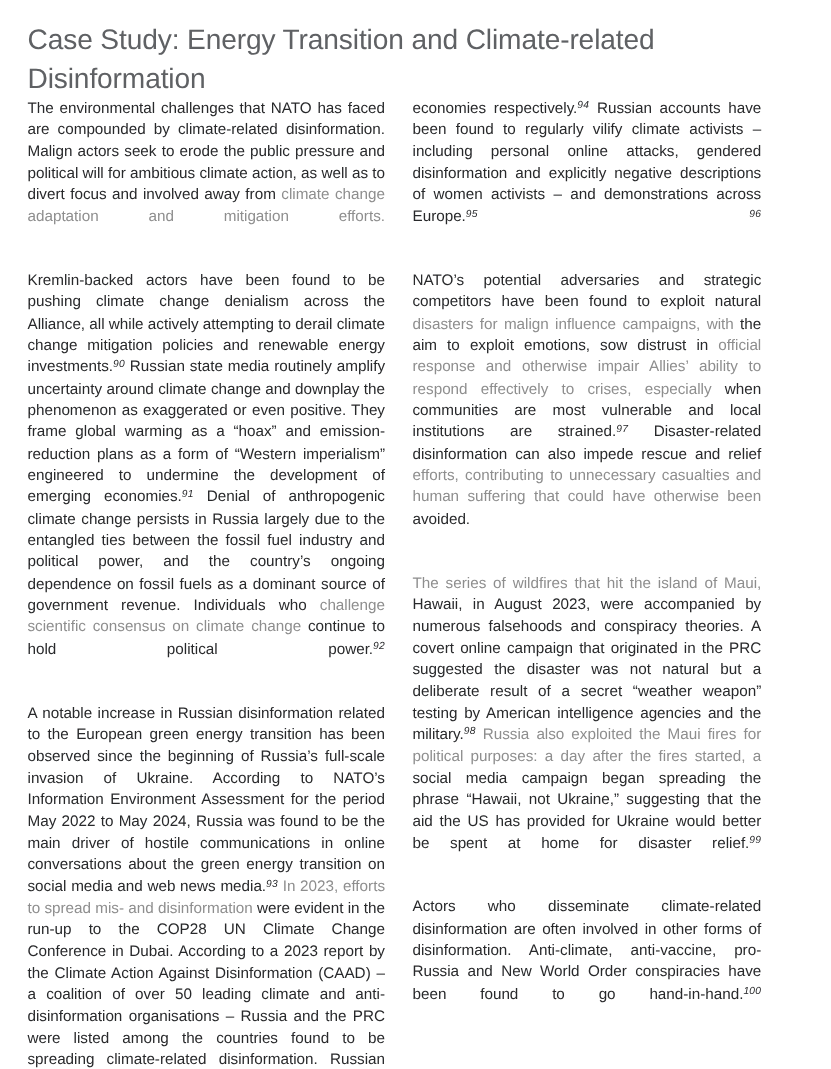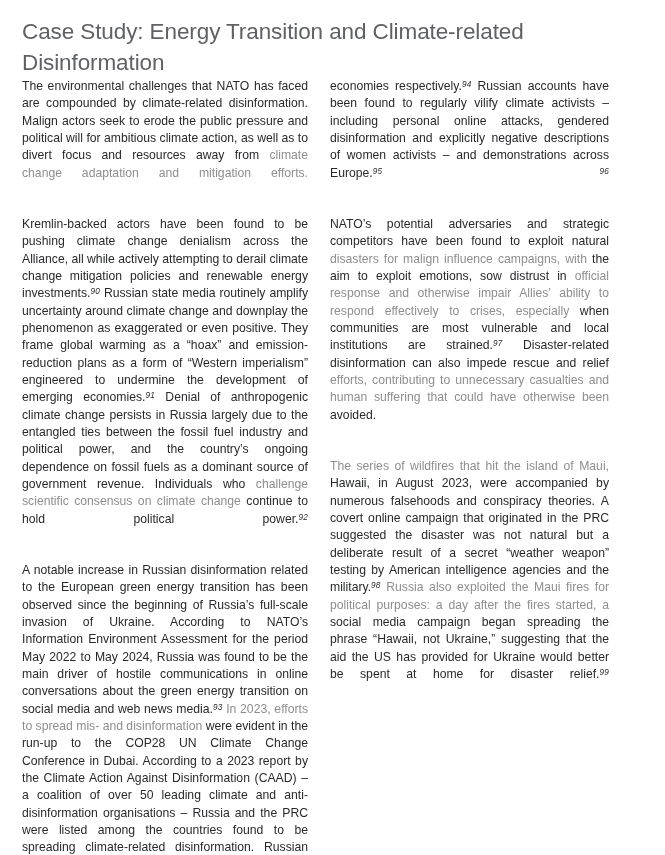--- a/index.html
+++ b/index.html
@@ -85,23 +85,24 @@
   }
 </style>
 </head>
 <body>
 
 <div id="page">
 
   <h1 id="page-title">Case Study: Energy Transition and Climate-related Disinformation</h1>
 
   <div class="column" id="col-left">
-      <p class="para"><span class="">The environmental challenges that NATO has faced are compounded by climate-related disinformation. Malign actors seek to erode the public pressure and political will for ambitious climate action, as well as to divert focus and resources away from </span><span class="faded">climate change adaptation and mitigation efforts.</span></p>
+      <p class="para"><span class="">The environmental challenges that NATO has faced are compounded by climate-related disinformation. Malign actors seek to erode the public pressure and political will for ambitious climate action, as well as to divert focus and involved away from </span><span class="faded">climate change adaptation and mitigation efforts.</span></p>
       <p class="para"><span class="">Kremlin-backed actors have been found to be pushing climate change denialism across the Alliance, all while actively attempting to derail climate change mitigation policies and renewable energy investments.</span><sup class="fn">90</sup><span class=""> Russian state media routinely amplify uncertainty around climate change and downplay the phenomenon as exaggerated or even positive. They frame global warming as a “hoax” and emission-reduction plans as a form of “Western imperialism” engineered to undermine the development of emerging economies.</span><sup class="fn">91</sup><span class=""> Denial of anthropogenic climate change persists in Russia largely due to the entangled ties between the fossil fuel industry and political power, and the country’s ongoing dependence on fossil fuels as a dominant source of government revenue. Individuals who </span><span class="faded">challenge scientific consensus on climate change</span><span class=""> continue to hold political power.</span><sup class="fn">92</sup></p>
       <p class="para"><span class="">A notable increase in Russian disinformation related to the European green energy transition has been observed since the beginning of Russia’s full-scale invasion of Ukraine. According to NATO’s Information Environment Assessment for the period May 2022 to May 2024, Russia was found to be the main driver of hostile communications in online conversations about the green energy transition on social media and web news media.</span><sup class="fn">93</sup><span class="faded"> In 2023, efforts to spread mis- and disinformation</span><span class=""> were evident in the run-up to the COP28 UN Climate Change Conference in Dubai. According to a 2023 report by the Climate Action Against Disinformation (CAAD) – a coalition of over 50 leading climate and anti-disinformation organisations – Russia and the PRC were listed among the countries found to be spreading climate-related disinformation. Russian state-backed accounts weaponised climate </span></p>
     </div>
   <div class="column" id="col-right">
       <p class="para"><span class="">economies respectively.</span><sup class="fn">94</sup><span class="">  Russian accounts have been found to regularly vilify climate activists – including personal online attacks, gendered disinformation and explicitly negative descriptions of women activists – and demonstrations across Europe.</span><sup class="fn">95</sup><span class=""> </span><sup class="fn">96</sup></p>
       <p class="para"><span class="">NATO’s potential adversaries and strategic competitors have been found to exploit natural </span><span class="faded">disasters for malign influence campaigns, with</span><span class=""> the aim to exploit emotions, sow distrust in </span><span class="faded">official response and otherwise impair Allies’ ability to respond effectively to crises, especially</span><span class=""> when communities are most vulnerable and local institutions are strained.</span><sup class="fn">97</sup><span class=""> Disaster-related disinformation can also impede rescue and relief </span><span class="faded">efforts, contributing to unnecessary casualties and human suffering that could have otherwise been</span><span class=""> avoided.</span></p>
       <p class="para"><span class="faded">The series of wildfires that hit the island of Maui,</span><span class=""> Hawaii, in August 2023, were accompanied by numerous falsehoods and conspiracy theories. A covert online campaign that originated in the PRC suggested the disaster was not natural but a deliberate result of a secret “weather weapon” testing by American intelligence agencies and the military.</span><sup class="fn">98</sup><span class="faded">  Russia also exploited the Maui fires for political purposes: a day after the fires started, a</span><span class=""> social media campaign began spreading the phrase “Hawaii, not Ukraine,” suggesting that the aid the US has provided for Ukraine would better be spent at home for disaster relief.</span><sup class="fn">99</sup></p>
+      <p class="para"><span class="">Actors who disseminate climate-related disinformation are often involved in other forms of disinformation. Anti-climate, anti-vaccine, pro-Russia and New World Order conspiracies have been found to go hand-in-hand.</span><sup class="fn">100</sup></p>
     </div>
 
 </div>
 
 </body></html>

